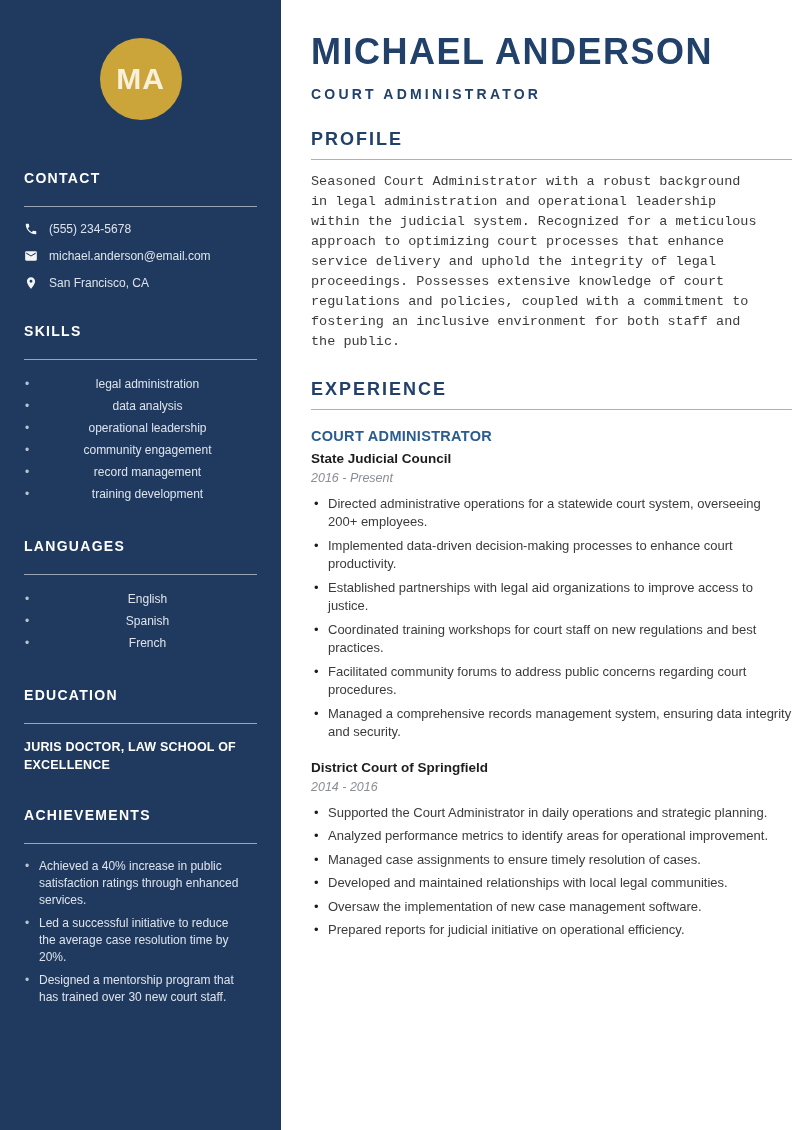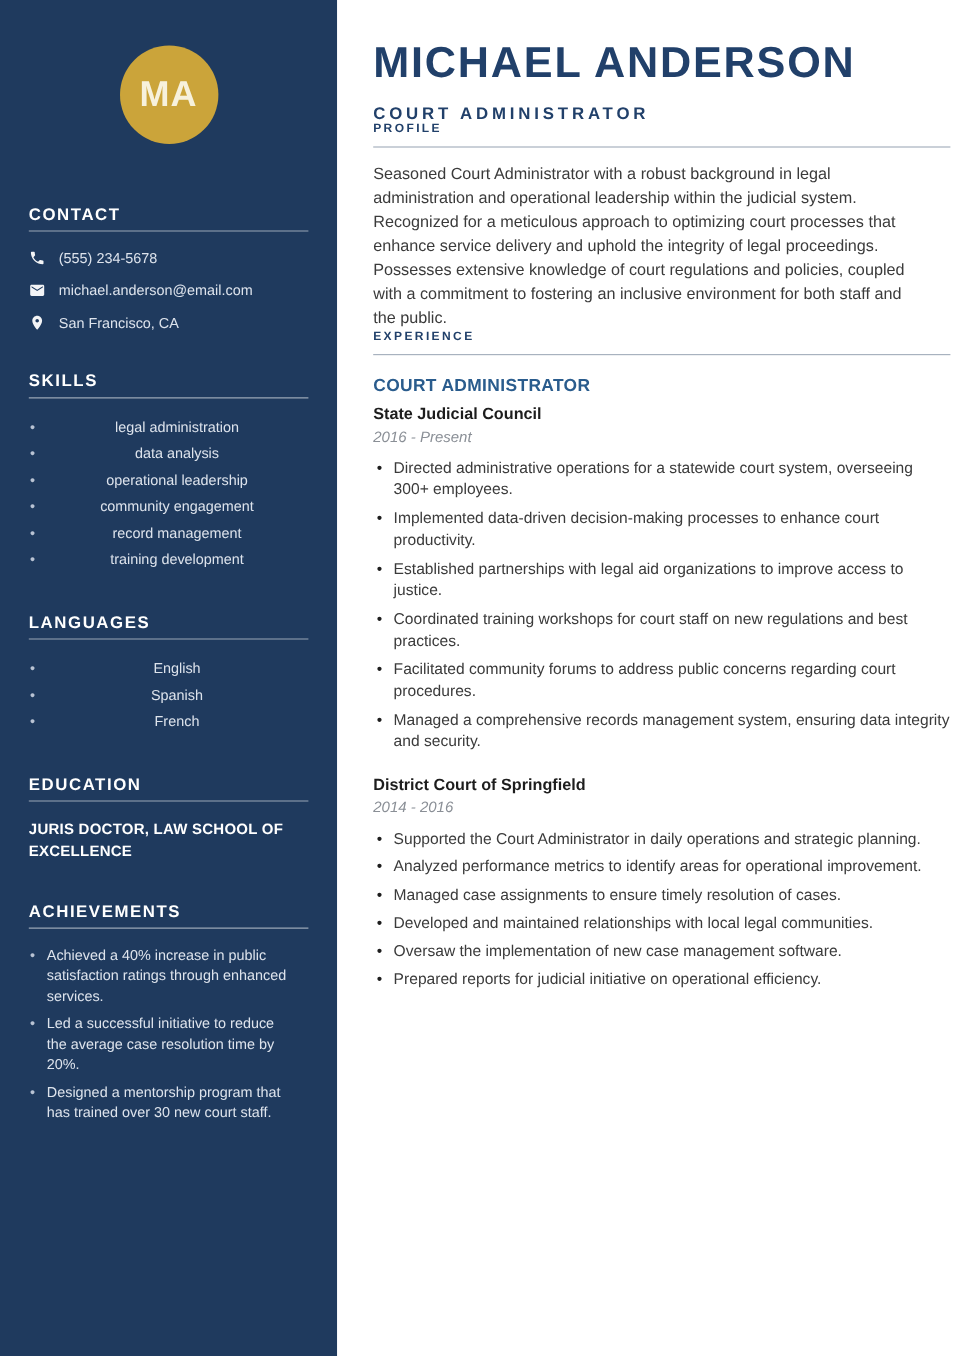--- a/index.html
+++ b/index.html
@@ -33,21 +33,21 @@
     display: flex; align-items: center; justify-content: center;
   }
   .avatar span {
     font-size: 30px; font-weight: bold;
     color: #f7f1dc; letter-spacing: 1px;
   }
   .side-section { margin-bottom: 33px; }
   .side-title {
     font-size: 14px; font-weight: bold; color: #ffffff;
     letter-spacing: 1.3px;
-    padding-bottom: 6px;
+    padding-bottom: 20px;
     border-bottom: 1px solid rgba(255,255,255,0.55);
   }
   .contact-list { margin-top: 15px; }
   .contact-item {
     display: flex; align-items: center; gap: 11px;
     font-size: 12px; color: var(--sidebar-text, #dde3ec);
     margin-bottom: 13px;
   }
   .cicon { width: 14px; height: 14px; flex: 0 0 14px; display: inline-flex; }
   .cicon svg { width: 14px; height: 14px; fill: #ffffff; opacity: .95; }
@@ -99,31 +99,33 @@
     line-height: 1.1;
     margin-top: 4px;
   }
   .role {
     margin-top: 14px;
     font-size: 14px; font-weight: bold;
     letter-spacing: 3.2px;
     color: var(--navy, #21406a);
   }
   .main-title {
-    font-size: 10px; font-weight: bold;
+    margin-top: 27px;
+    font-size: 18px; font-weight: bold;
     letter-spacing: 2px;
     color: var(--navy, #21406a);
     padding-bottom: 9px;
     border-bottom: 1px solid var(--rule, #a8b2bf);
   }
   .profile-text {
     margin-top: 12px;
     font-size: 13.5px; line-height: 20px;
     color: var(--text, #3b3b3b);
     max-width: 452px;
+    font-family: Liberation Mono, monospace;
   }
   .job { margin-top: 18px; }
   .job-title {
     font-size: 14.5px; font-weight: bold;
     color: var(--job-blue, #2a5c8d);
     letter-spacing: .3px;
   }
   .company {
     margin-top: 7px;
     font-size: 13.5px; font-weight: bold;
@@ -237,21 +239,21 @@
     </section>
 
     <section>
       <h2 class="main-title">EXPERIENCE</h2>
 
       <article class="job">
         <h3 class="job-title">COURT ADMINISTRATOR</h3>
         <div class="company">State Judicial Council</div>
         <div class="dates">2016 - Present</div>
         <ul class="bullets">
-          <li>Directed administrative operations for a statewide court system, overseeing 300+ employees.</li>
+          <li>Directed administrative operations for a statewide court system, overseeing 200+ employees.</li>
           <li>Implemented data-driven decision-making processes to enhance court productivity.</li>
           <li>Established partnerships with legal aid organizations to improve access to justice.</li>
           <li>Coordinated training workshops for court staff on new regulations and best practices.</li>
           <li>Facilitated community forums to address public concerns regarding court procedures.</li>
           <li>Managed a comprehensive records management system, ensuring data integrity and security.</li>
         </ul>
       </article>
 
       <article class="job">
         <div class="company">District Court of Springfield</div>

